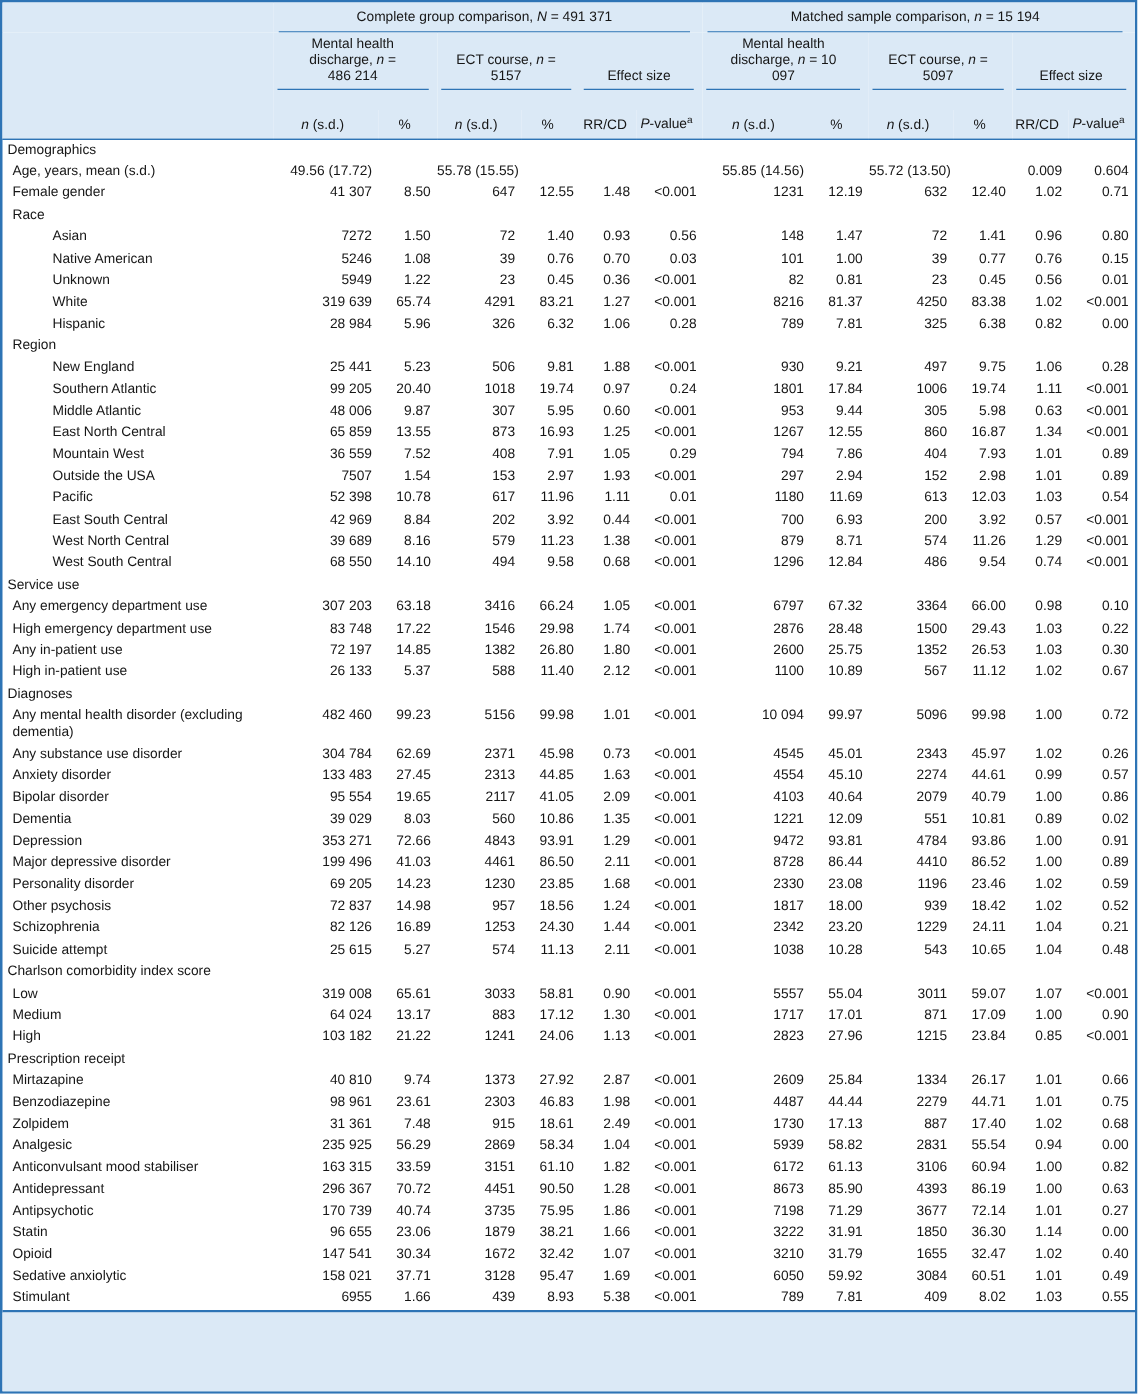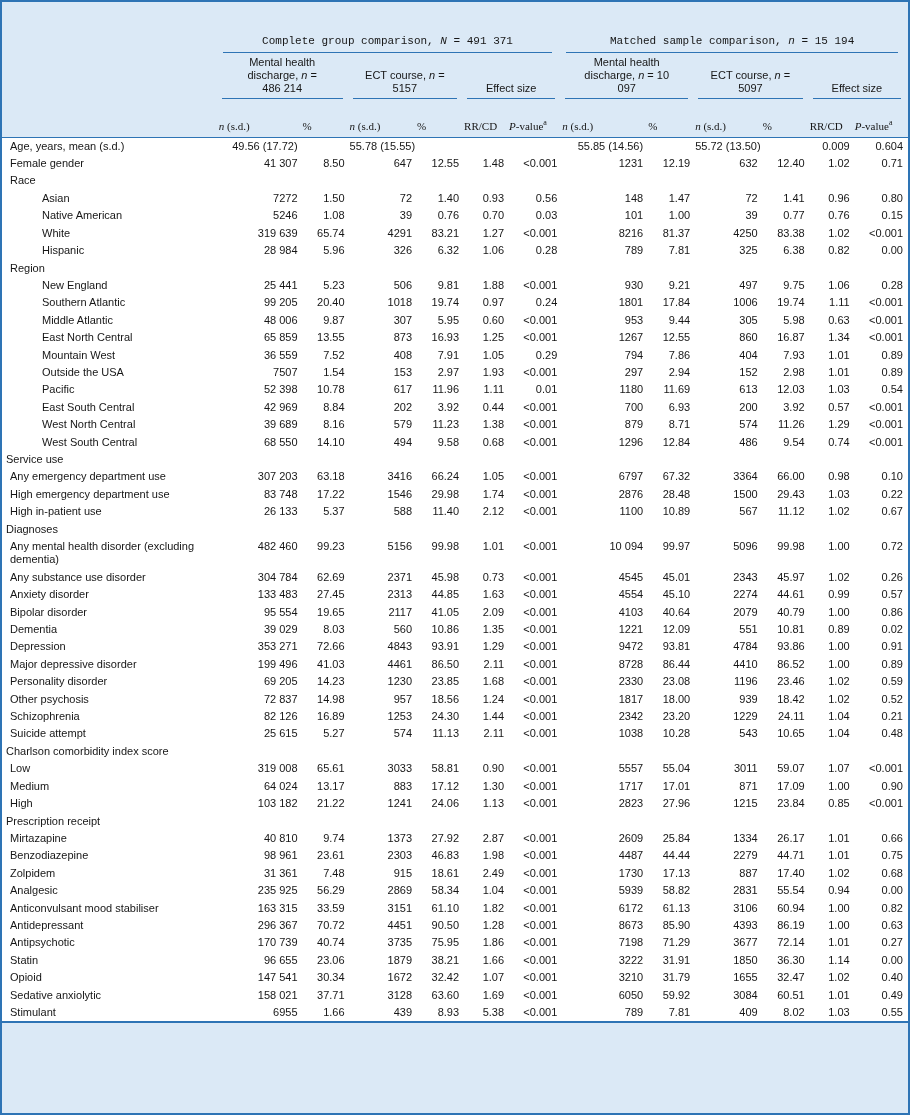--- a/index.html
+++ b/index.html
@@ -14,25 +14,25 @@
     font-size:11px;color:#161616;
   }
   thead th{
     background:#dbe9f6;font-weight:normal;vertical-align:bottom;
     padding:0;font-size:11px;color:#161616;
   }
   .hl{
     border-bottom:1px solid #2e74b5;text-align:center;
     margin:0 7px 16px 3px;padding:3px 1px 3px;line-height:13px;
   }
-  .grp .hl{margin:12px 10px 0 4px;padding:21px 0 4px;font-family:Liberation Mono, monospace;}
+  .grp .hl{margin:0 10px 0 4px;padding:6px 0 4px;}
   .sub .hl span{display:inline-block;max-width:88px;}
   .colh{
-    text-align:left;padding:3px 5px 5px 0;
-    border-bottom:1px solid #2e74b5;background:#dbe9f6;font-family:Liberation Serif, serif;
+    text-align:center;padding:3px 5px 5px 0;
+    border-bottom:1px solid #2e74b5;background:#dbe9f6;
   }
   th.spacer{background:#dbe9f6;}
   th.spacer.under{border-bottom:1px solid #2e74b5;}
   sup{font-size:8px;}
   tbody td{
     padding:2px 5px 2px 0;text-align:right;vertical-align:top;
     line-height:13.4px;white-space:nowrap;
   }
   tbody td.lbl{
     text-align:left;padding-right:2px;white-space:normal;
@@ -104,20 +104,35 @@
           <th class="colh"><i>P</i>-value<sup>a</sup></th>
           <th class="colh"><i>n</i> (s.d.)</th>
           <th class="colh">%</th>
           <th class="colh"><i>n</i> (s.d.)</th>
           <th class="colh">%</th>
           <th class="colh">RR/CD</th>
           <th class="colh"><i>P</i>-value<sup>a</sup></th>
         </tr>
       </thead>
     <tbody>
+        <tr class="section">
+          <td class="lbl lvl0">Demographics</td>
+          <td class="num"></td>
+          <td class="num"></td>
+          <td class="num"></td>
+          <td class="num"></td>
+          <td class="num"></td>
+          <td class="num"></td>
+          <td class="num"></td>
+          <td class="num"></td>
+          <td class="num"></td>
+          <td class="num"></td>
+          <td class="num"></td>
+          <td class="num"></td>
+        </tr>
         <tr class="data">
           <td class="lbl lvl1">Age, years, mean (s.d.)</td>
           <td class="num">49.56 (17.72)</td>
           <td class="num"></td>
           <td class="num">55.78 (15.55)</td>
           <td class="num"></td>
           <td class="num"></td>
           <td class="num"></td>
           <td class="num">55.85 (14.56)</td>
           <td class="num"></td>
@@ -180,20 +195,35 @@
           <td class="num">0.70</td>
           <td class="num">0.03</td>
           <td class="num">101</td>
           <td class="num">1.00</td>
           <td class="num">39</td>
           <td class="num">0.77</td>
           <td class="num">0.76</td>
           <td class="num">0.15</td>
         </tr>
         <tr class="data">
+          <td class="lbl lvl2">Unknown</td>
+          <td class="num">5949</td>
+          <td class="num">1.22</td>
+          <td class="num">23</td>
+          <td class="num">0.45</td>
+          <td class="num">0.36</td>
+          <td class="num">&lt;0.001</td>
+          <td class="num">82</td>
+          <td class="num">0.81</td>
+          <td class="num">23</td>
+          <td class="num">0.45</td>
+          <td class="num">0.56</td>
+          <td class="num">0.01</td>
+        </tr>
+        <tr class="data">
           <td class="lbl lvl2">White</td>
           <td class="num">319 639</td>
           <td class="num">65.74</td>
           <td class="num">4291</td>
           <td class="num">83.21</td>
           <td class="num">1.27</td>
           <td class="num">&lt;0.001</td>
           <td class="num">8216</td>
           <td class="num">81.37</td>
           <td class="num">4250</td>
@@ -420,20 +450,35 @@
           <td class="num">1.74</td>
           <td class="num">&lt;0.001</td>
           <td class="num">2876</td>
           <td class="num">28.48</td>
           <td class="num">1500</td>
           <td class="num">29.43</td>
           <td class="num">1.03</td>
           <td class="num">0.22</td>
         </tr>
         <tr class="data">
+          <td class="lbl lvl1">Any in-patient use</td>
+          <td class="num">72 197</td>
+          <td class="num">14.85</td>
+          <td class="num">1382</td>
+          <td class="num">26.80</td>
+          <td class="num">1.80</td>
+          <td class="num">&lt;0.001</td>
+          <td class="num">2600</td>
+          <td class="num">25.75</td>
+          <td class="num">1352</td>
+          <td class="num">26.53</td>
+          <td class="num">1.03</td>
+          <td class="num">0.30</td>
+        </tr>
+        <tr class="data">
           <td class="lbl lvl1">High in-patient use</td>
           <td class="num">26 133</td>
           <td class="num">5.37</td>
           <td class="num">588</td>
           <td class="num">11.40</td>
           <td class="num">2.12</td>
           <td class="num">&lt;0.001</td>
           <td class="num">1100</td>
           <td class="num">10.89</td>
           <td class="num">567</td>
@@ -829,21 +874,21 @@
           <td class="num">1655</td>
           <td class="num">32.47</td>
           <td class="num">1.02</td>
           <td class="num">0.40</td>
         </tr>
         <tr class="data">
           <td class="lbl lvl1">Sedative anxiolytic</td>
           <td class="num">158 021</td>
           <td class="num">37.71</td>
           <td class="num">3128</td>
-          <td class="num">63.60</td>
+          <td class="num">95.47</td>
           <td class="num">1.69</td>
           <td class="num">&lt;0.001</td>
           <td class="num">6050</td>
           <td class="num">59.92</td>
           <td class="num">3084</td>
           <td class="num">60.51</td>
           <td class="num">1.01</td>
           <td class="num">0.49</td>
         </tr>
         <tr class="data">

